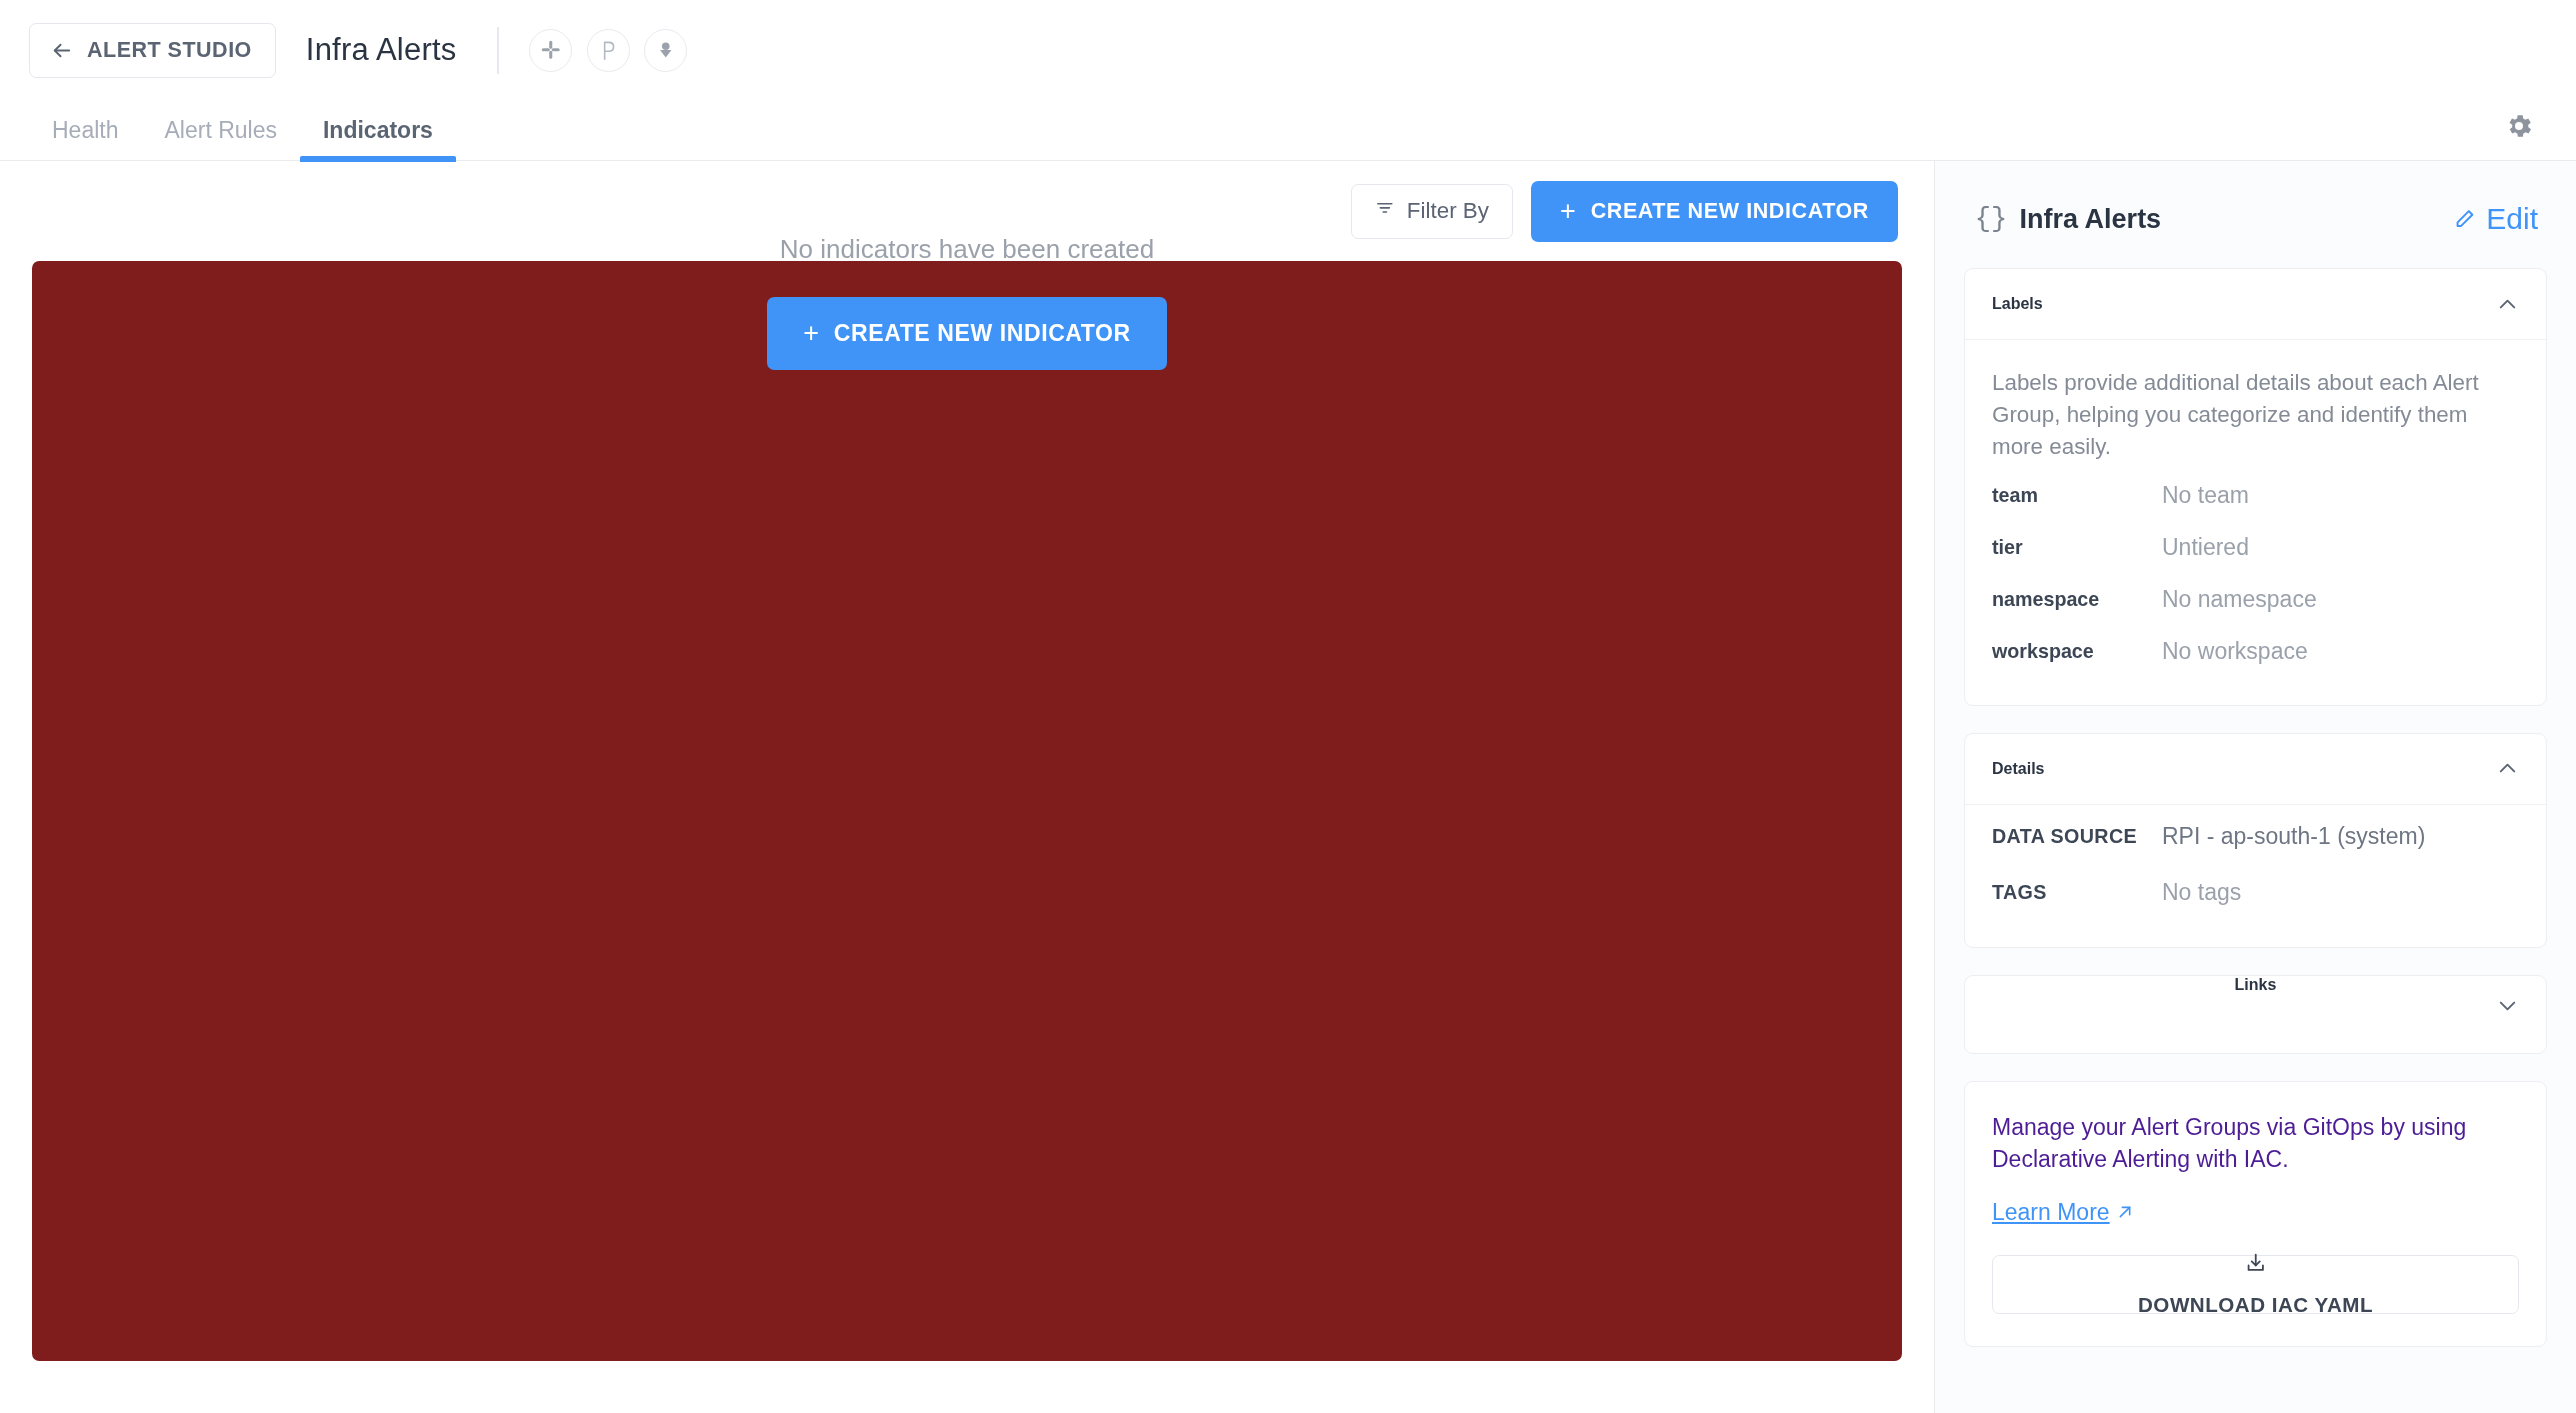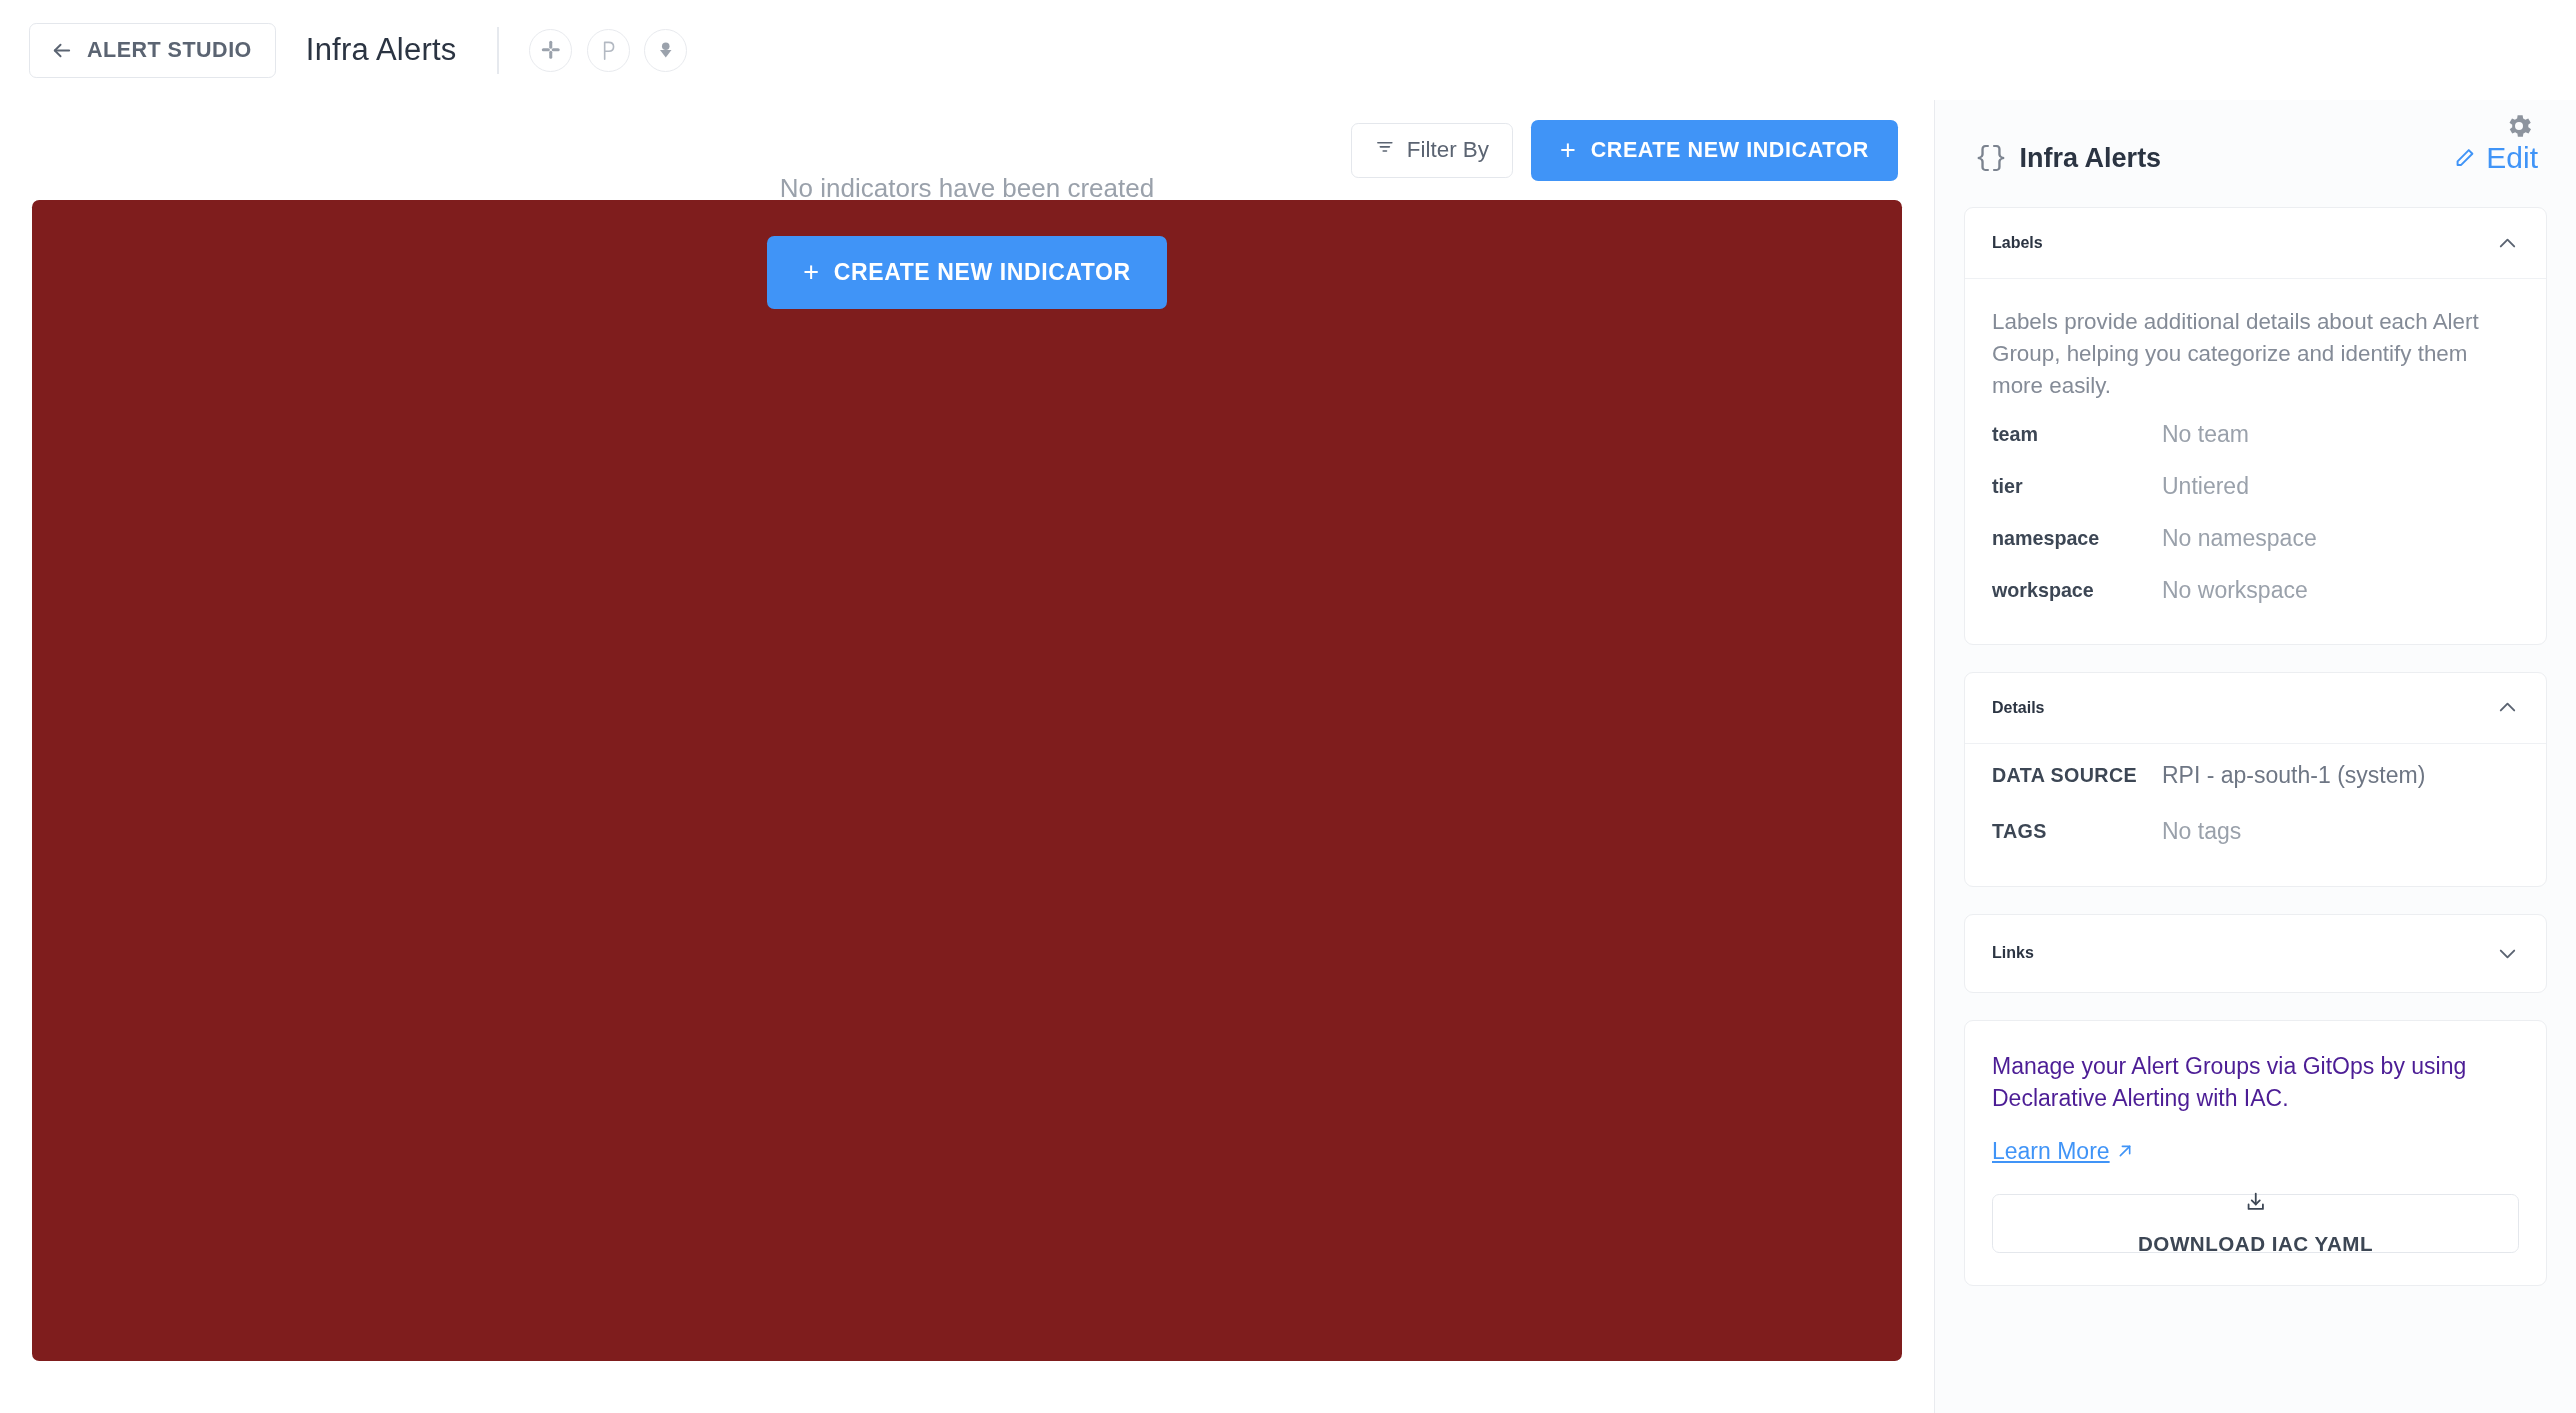--- a/index.html
+++ b/index.html
@@ -192,21 +192,21 @@
     color: #4094f7; font-size: 23px; text-decoration: underline;
     cursor: pointer; margin-bottom: 29px;
   }
   .dl-btn {
     width: 100%; height: 59px;
     display: flex; align-items: center; justify-content: center; gap: 14.3px;
     border: 1.3px solid #e4e7ec; border-radius: 7.2px;
     background: #fff; cursor: pointer;
     font-size: 20.6px; font-weight: 700; color: #3c4654; letter-spacing: 0.5px; flex-direction: column;
   }
-  .links-card .card-head { height: 77px; }
+  .links-card .card-head { height: 77px; flex-direction: column; }
 </style>
 </head>
 <body>
 
 <div class="app">
 
   <div class="topbar">
     <div class="back-btn">
       <span class="arrow">
         <svg width="23" height="23" viewBox="0 0 24 24" fill="none" stroke="#5b6472" stroke-width="2" stroke-linecap="round" stroke-linejoin="round">
@@ -245,20 +245,31 @@
   </div>
 
   <div class="gear-wrap">
     <span>
       <svg width="30" height="30" viewBox="0 0 24 24" fill="#8d949e">
         <path d="M19.4 13a7.8 7.8 0 0 0 0-2l2-1.6-2-3.4-2.4 1a7.6 7.6 0 0 0-1.7-1l-.4-2.6h-4l-.4 2.6c-.6.2-1.2.6-1.7 1l-2.4-1-2 3.4L6.6 11a7.8 7.8 0 0 0 0 2l-2 1.6 2 3.4 2.4-1c.5.4 1.1.8 1.7 1l.4 2.6h4l.4-2.6c.6-.2 1.2-.6 1.7-1l2.4 1 2-3.4-2-1.6zM12 15.2A3.2 3.2 0 1 1 12 8.8a3.2 3.2 0 0 1 0 6.4z"></path>
       </svg>
     </span>
   </div>
 
+  <div class="tabs">
+    <div class="tab">
+      <span>Health</span>
+    </div>
+    <div class="tab">
+      <span>Alert Rules</span>
+    </div>
+    <div class="tab active">
+      <span>Indicators</span>
+    </div>
+  </div>
 
   <div class="body">
 
     <div class="main">
       <div class="main-toolbar">
         <div class="filter-btn">
           <span>
             <svg width="19.7" height="19.7" viewBox="0 0 24 24" fill="none" stroke="#5b6472" stroke-width="2" stroke-linecap="round">
               <line x1="3.5" y1="7" x2="20.5" y2="7"></line>
                 <line x1="6.5" y1="12" x2="17.5" y2="12"></line>

